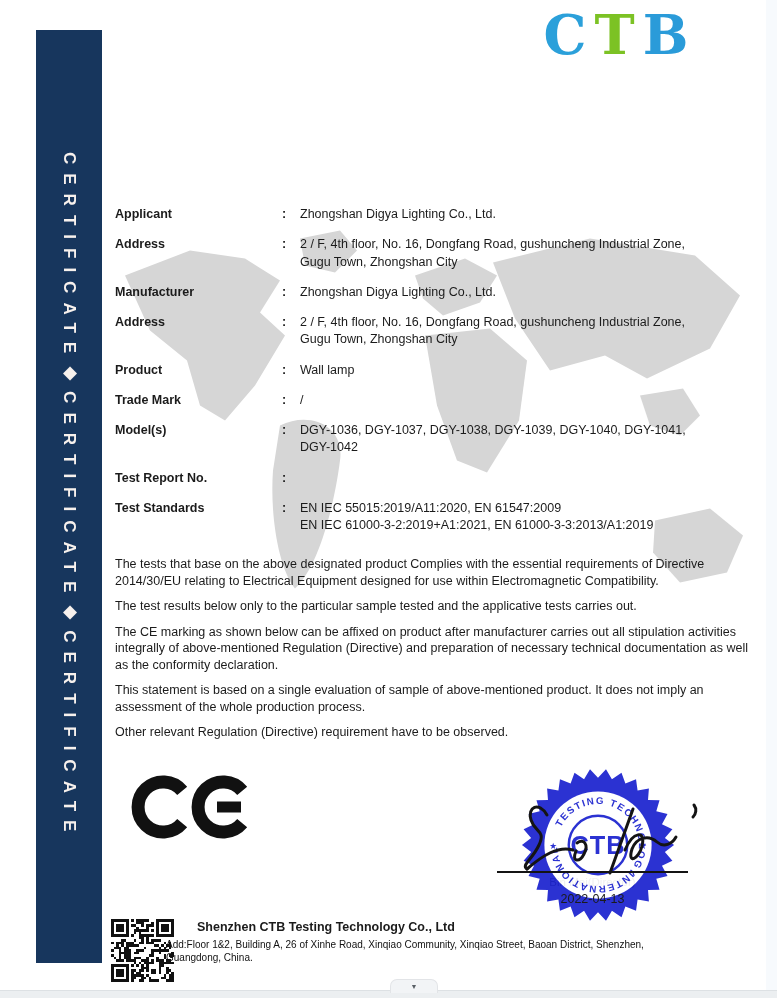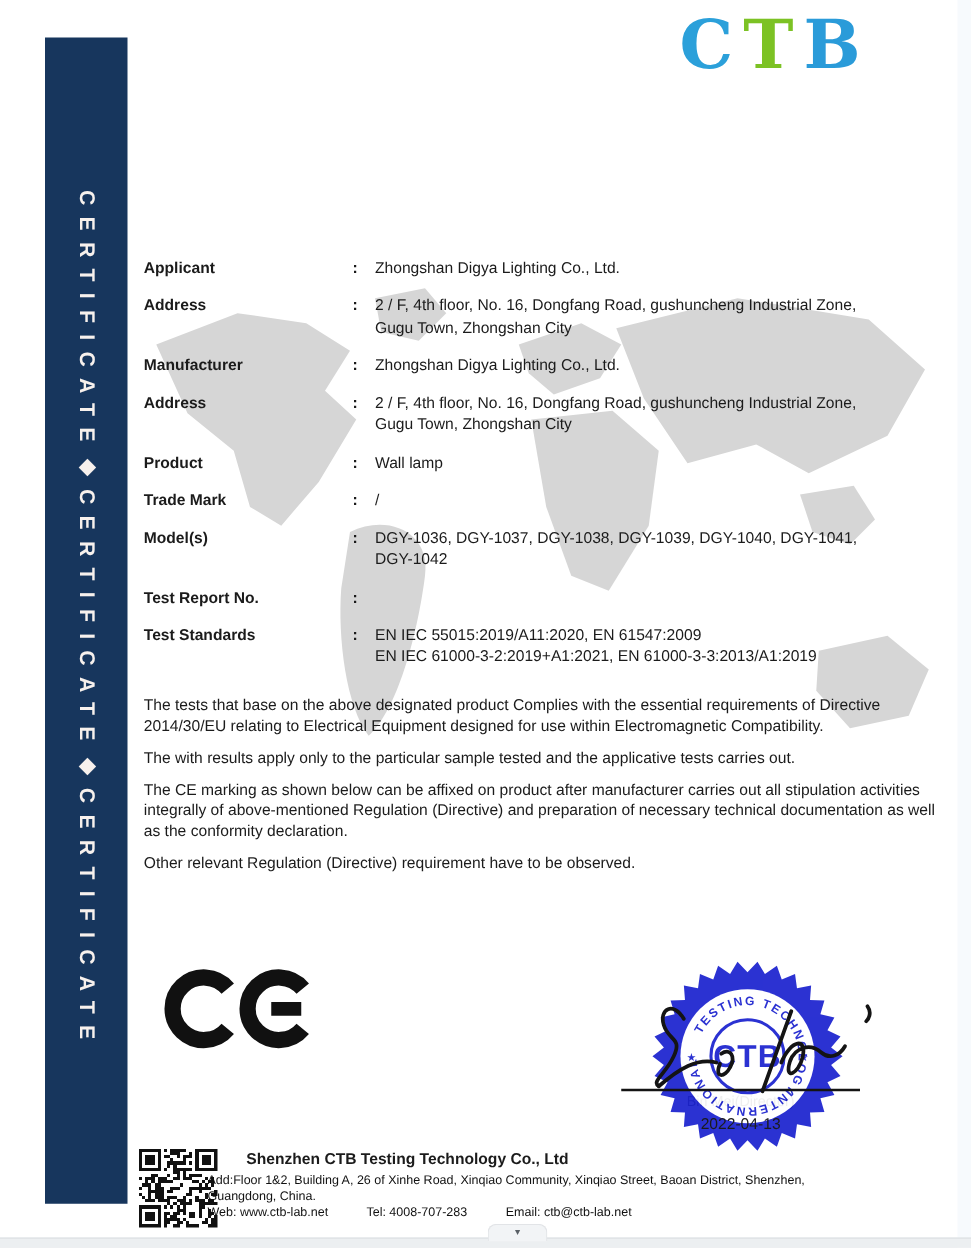--- a/index.html
+++ b/index.html
@@ -133,22 +133,23 @@
       <div class="field-row">
         <div class="field-label">Test Standards</div>
         <div class="field-colon">:</div>
         <div class="field-value">EN IEC 55015:2019/A11:2020, EN 61547:2009
 EN IEC 61000-3-2:2019+A1:2021, EN 61000-3-3:2013/A1:2019</div>
       </div>
     </div>
 
   <div class="paragraphs" id="paragraphs">
       <p>The tests that base on the above designated product Complies with the essential requirements of Directive 2014/30/EU relating to Electrical Equipment designed for use within Electromagnetic Compatibility.</p>
-      <p>The with results apply only to the particular sample tested and the applicative tests carries out.</p>
+      <p>The test results below only to the particular sample tested and the applicative tests carries out.</p>
       <p>The CE marking as shown below can be affixed on product after manufacturer carries out all stipulation activities integrally of above-mentioned Regulation (Directive) and preparation of necessary technical documentation as well as the conformity declaration.</p>
+      <p>This statement is based on a single evaluation of sample of above-mentioned product. It does not imply an assessment of the whole production process.</p>
       <p>Other relevant Regulation (Directive) requirement have to be observed.</p>
     </div>
 
   <div class="ce">
     <svg width="120" height="74" viewBox="0 0 120 74">
       <path d="M51.2,20.9 A25,25 0 1,0 51.2,53.1" fill="none" stroke="#111" stroke-width="13"></path>
       <path d="M111.2,20.9 A25,25 0 1,0 111.2,53.1" fill="none" stroke="#111" stroke-width="13"></path>
       <path d="M86,37 H110" fill="none" stroke="#111" stroke-width="11"></path>
     </svg>
   </div>
@@ -407,25 +408,20 @@
       <rect x="18" y="0" width="7" height="7" fill="#111"></rect>
       <rect x="19" y="1" width="5" height="5" fill="#fff"></rect>
       <rect x="20" y="2" width="3" height="3" fill="#111"></rect>
       <rect x="0" y="18" width="7" height="7" fill="#111"></rect>
       <rect x="1" y="19" width="5" height="5" fill="#fff"></rect>
       <rect x="2" y="20" width="3" height="3" fill="#111"></rect>
     </svg>
   <div class="footer-company">Shenzhen CTB Testing Technology Co., Ltd</div>
   <div class="footer-line addr1">Add:Floor 1&amp;2, Building A, 26 of Xinhe Road, Xinqiao Community, Xinqiao Street, Baoan District, Shenzhen,</div>
   <div class="footer-line addr2">Guangdong, China.</div>
-  <div class="footer-line contact">
-    <span>Web: www.ctb-lab.net</span><span class="gap"></span>
-    <span>Tel: 4008-707-283</span><span class="gap"></span>
-    <span>Email: ctb@ctb-lab.net</span>
-  </div>
 
   <div class="right-strip"></div>
   <div class="bottom-strip"></div>
   <div class="scroll-tab">
     <span class="tri">▼</span>
   </div>
 
 </div>
 
 </body></html>

